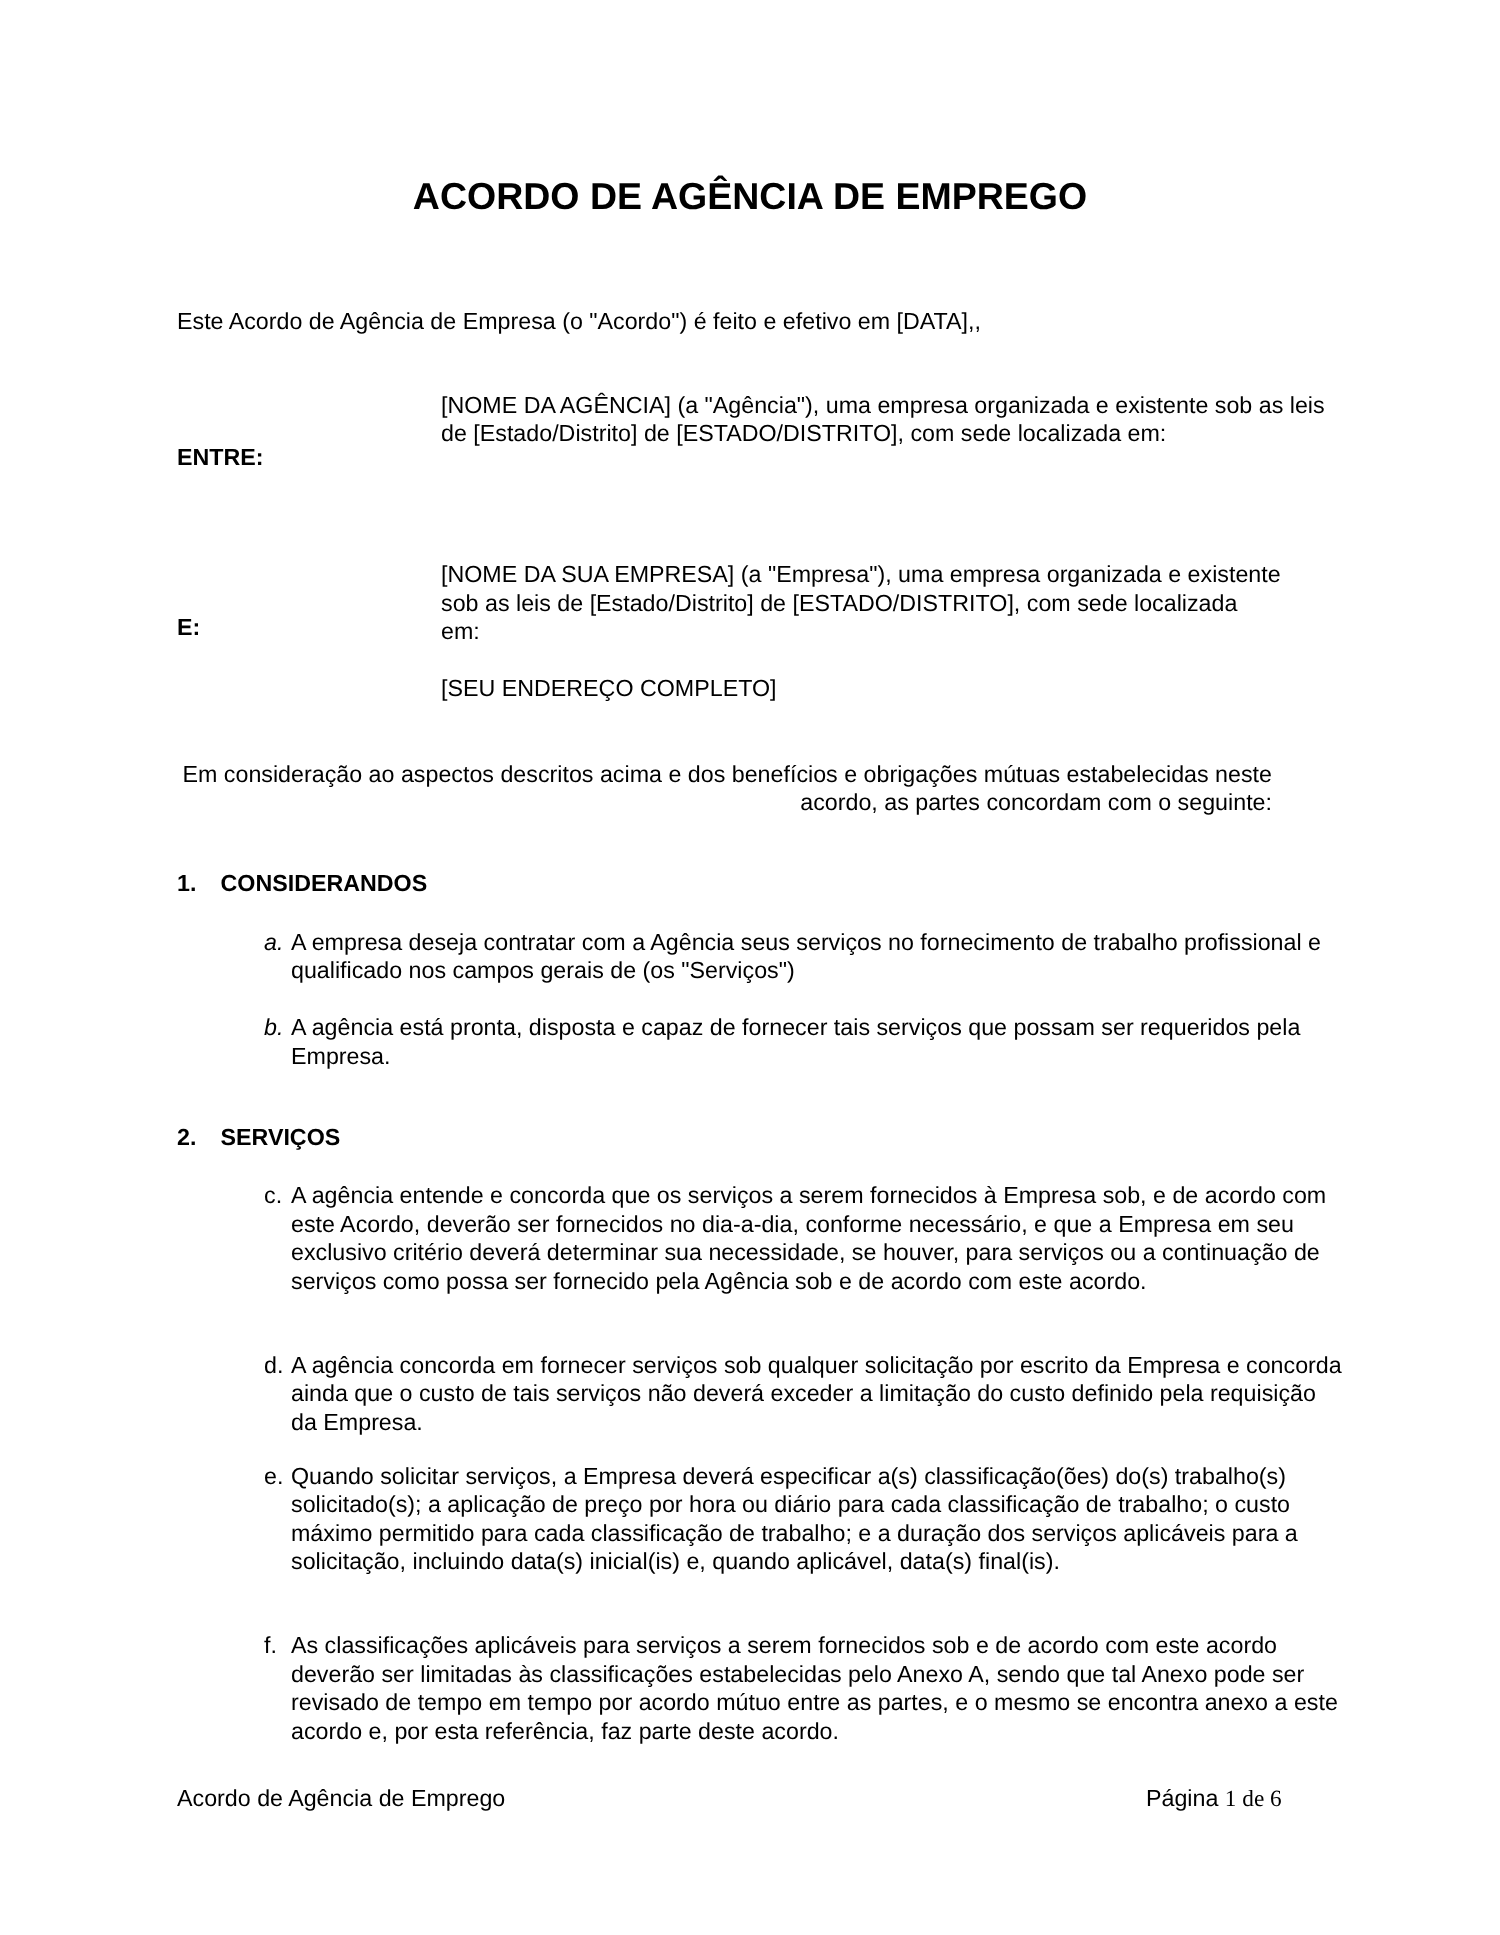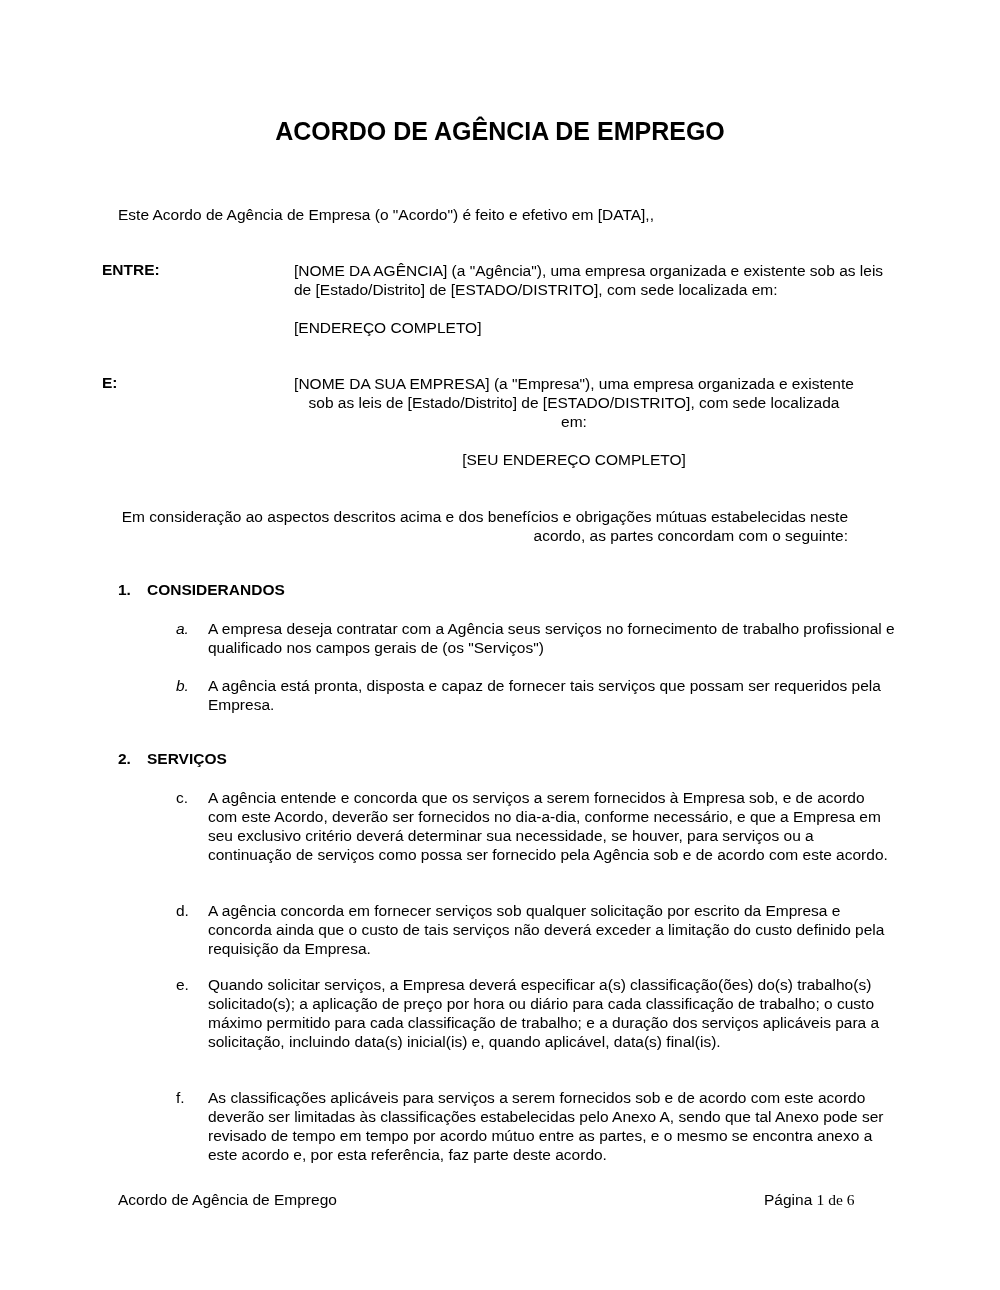--- a/index.html
+++ b/index.html
@@ -7,50 +7,49 @@
     width: 1000px; height: 1290px; position: relative; overflow: hidden;
     font-family: "Liberation Sans", sans-serif; color: #000000; font-size: 15.5px;
   }
   .abs { position: absolute; }
   .title {
     left: 0; width: 1000px; top: 117px; text-align: center;
     font-weight: bold; font-size: 25px; letter-spacing: 0px;
   }
   .line { position: absolute; left: 118px; white-space: nowrap; line-height: 19px; }
   .txt { line-height: 19px; text-align: right; }
-  .party-label { position: absolute; left: 102px; font-weight: bold; }
+  .party-label { position: absolute; left: 118px; font-weight: bold; margin-top: 36px; }
   .party-body { position: absolute; left: 294px; width: 600px; line-height: 19px; }
   .party-body p { margin: 0; }
   .party-addr { margin-top: 19px !important; }
   b { font-weight: normal; }
   .section-head { position: absolute; left: 118px; font-weight: bold; }
   .section-head .num { display: inline-block; width: 29px; }
   .item { position: absolute; left: 176px; width: 720px; line-height: 19px; }
   .item .marker { position: absolute; left: 0; top: 0; width: 28px; }
   .item .marker.italic { font-style: italic; }
-  .item .body { margin-left: 32px; display: block; }
+  .item .body { margin-left: 18px; display: block; }
   .footer-left { position: absolute; left: 118px; top: 1191px; }
   .footer-right { position: absolute; left: 764px; top: 1191px; white-space: nowrap; }
   .serif { font-family: "Liberation Serif", serif; font-size: 15.5px; }
 </style>
 </head>
 <body>
 
 <div class="abs title">ACORDO DE AGÊNCIA DE EMPREGO</div>
 
 <div class="line" style="top:205px;text-align:right;">Este Acordo de Agência de Empresa (o "Acordo") é feito e efetivo em [DATA],,</div>
 
 <div class="party-label" style="top:261px;">ENTRE:</div>
 <div class="party-body" style="top:261px;">
   <p><b>[NOME DA AGÊNCIA]</b><span> (a "Agência"), uma empresa organizada e existente sob as leis de [Estado/Distrito] de [ESTADO/DISTRITO], com sede localizada em:</span></p>
-  <p class="party-addr">[ENDEREÇO COMPLETO]</p>
 </div>
 
 <div class="party-label" style="top:374px;">E:</div>
-<div class="party-body" style="top:374px; width:560px;text-align:center;">
+<div class="party-body" style="top:374px; width:560px;">
   <p><b>[NOME DA SUA EMPRESA]</b><span> (a "Empresa"), uma empresa organizada e existente sob as leis de [Estado/Distrito] de [ESTADO/DISTRITO], com sede localizada em:</span></p>
   <p class="party-addr">[SEU ENDEREÇO COMPLETO]</p>
 </div>
 
 <div class="abs txt" style="left:118px; top:507px; width:730px;">Em consideração ao aspectos descritos acima e dos benefícios e obrigações mútuas estabelecidas neste acordo, as partes concordam com o seguinte:</div>
 
 <div class="section-head" style="top:581px;">
   <span class="num">1.</span><span>CONSIDERANDOS</span>
 </div>
 

